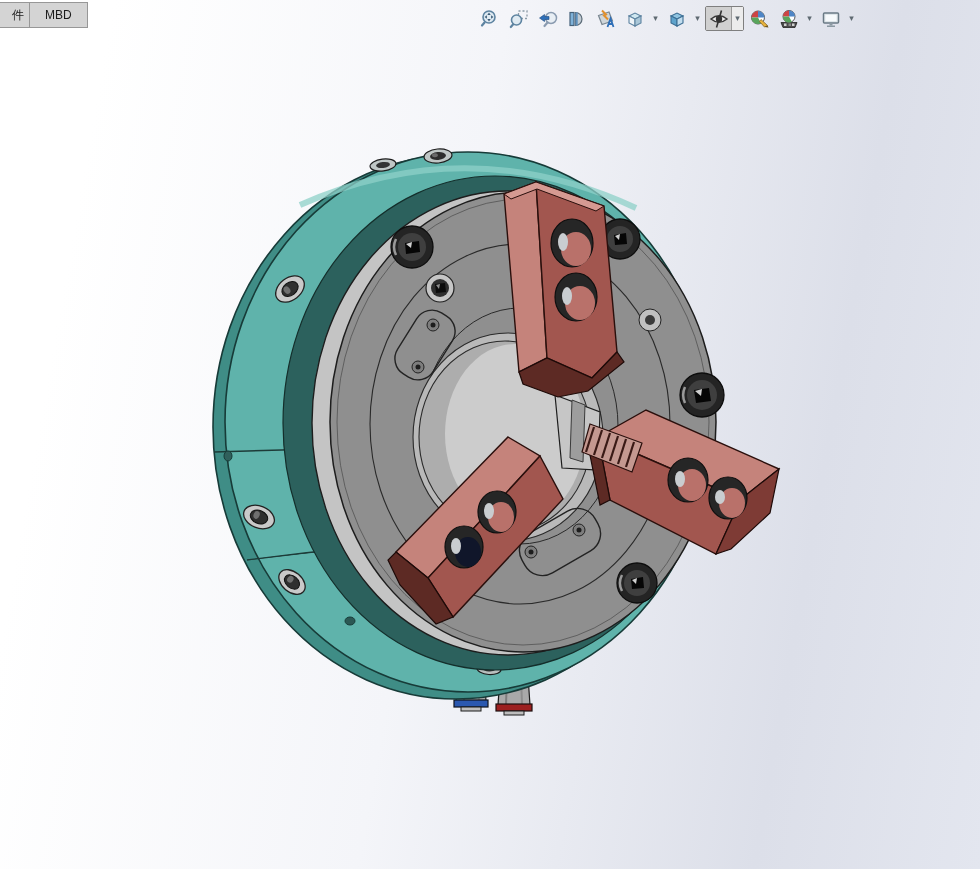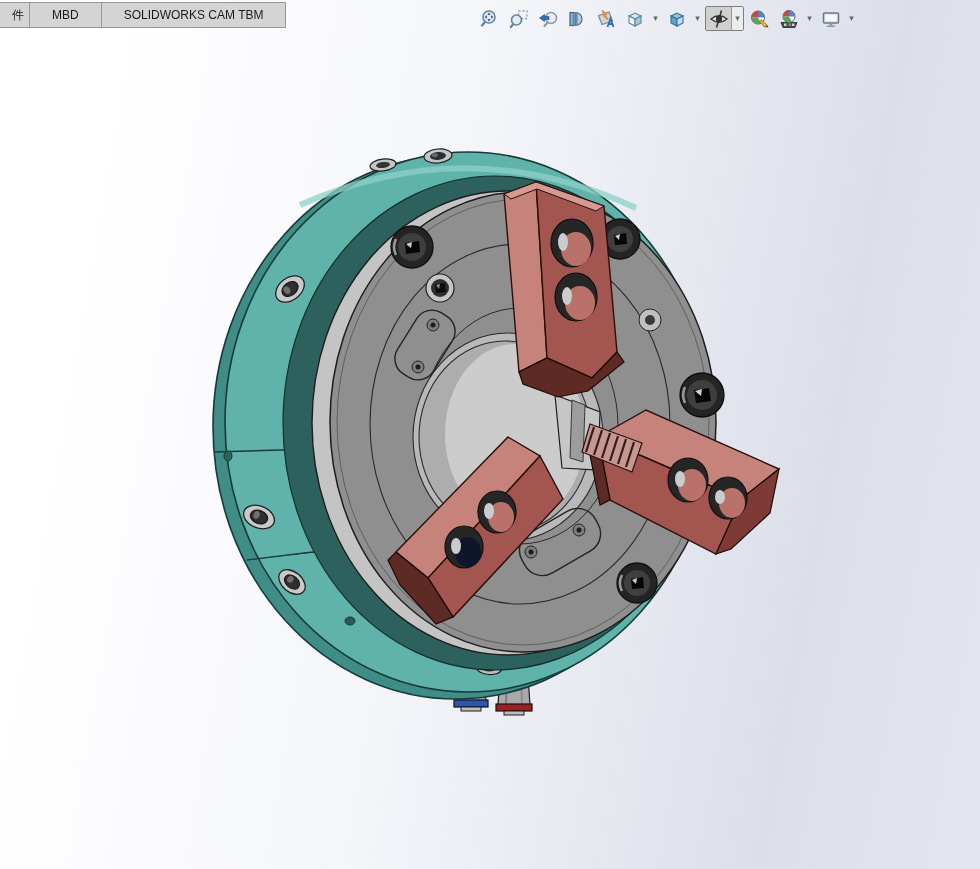--- a/index.html
+++ b/index.html
@@ -3,21 +3,21 @@
 <meta charset="utf-8">
 <style>
   html,body{margin:0;padding:0;}
   body{width:980px;height:869px;overflow:hidden;font-family:"Liberation Sans",sans-serif;}
   .stage{position:relative;width:980px;height:869px;
          background:linear-gradient(100deg,#ffffff 10%,#f4f5f9 45%,#dcdfe9 80%,#e3e6ef 100%);}
   
   .tabs{position:absolute;top:2px;left:0;display:flex;z-index:20;}
   .tab{height:24px;display:flex;align-items:center;justify-content:center;
        background:#d4d4d4;border:1px solid #979797;margin-left:-1px;
-       padding:0 22px;font-size:12px;color:#1b1b1b;white-space:nowrap;cursor:default;}
+       padding:0 15px;font-size:12px;color:#1b1b1b;white-space:nowrap;cursor:default;}
   .tab.partial{width:24px;padding:0 5px 0 0;justify-content:flex-end;border-left:none;margin-left:0;}
   
   .hud{position:absolute;left:476px;top:5px;display:flex;align-items:center;z-index:20;}
   .hud-btn{width:25px;height:25px;display:flex;align-items:center;justify-content:center;
            border:1px solid transparent;border-radius:2px;margin-right:2px;}
   .hud-dd{width:11px;height:23px;display:flex;align-items:center;justify-content:center;
           color:#5f6a72;font-size:9px;line-height:1;margin-right:2px;}
   .hud-group{display:flex;align-items:stretch;border:1px solid #7f7f7f;border-radius:2px;
              margin-right:2px;height:25px;box-sizing:border-box;}
   .hud-group .hud-btn{background:#d0d0d0;border:none;border-radius:0;margin:0;height:23px;}
@@ -226,21 +226,20 @@
       <ellipse cx="563" cy="242" rx="5" ry="9" fill="#c9cdd0"></ellipse>
       <ellipse cx="576" cy="297" rx="21" ry="24" fill="#262626" stroke="#0f0f0f" stroke-width="1.2"></ellipse>
       <ellipse cx="580" cy="303" rx="15" ry="17" fill="#b9716a"></ellipse>
       <ellipse cx="567" cy="296" rx="5" ry="9" fill="#c9cdd0"></ellipse>
     </g>
   </svg>
 
   <div class="tabs">
     <div class="tab partial">件</div>
     <div class="tab">MBD</div>
-    <div class="tab">SOLIDWORKS CAM TBM</div>
   </div>
 
   <div class="hud">
 
     <div class="hud-btn">
       <svg width="20" height="20" viewBox="0 0 20 20">
         <circle cx="9" cy="8" r="6" fill="#dfeaf2" stroke="#5e84a1" stroke-width="1.6"></circle>
         <path d="M4.5 13.5 L2 16.5" stroke="#5e84a1" stroke-width="2.2" stroke-linecap="round"></path>
         <path d="M9 3.6 l-1.7 2.3 h3.4 z" fill="#3a5a75"></path>
         <path d="M9 12.4 l-1.7 -2.3 h3.4 z" fill="#3a5a75"></path>

